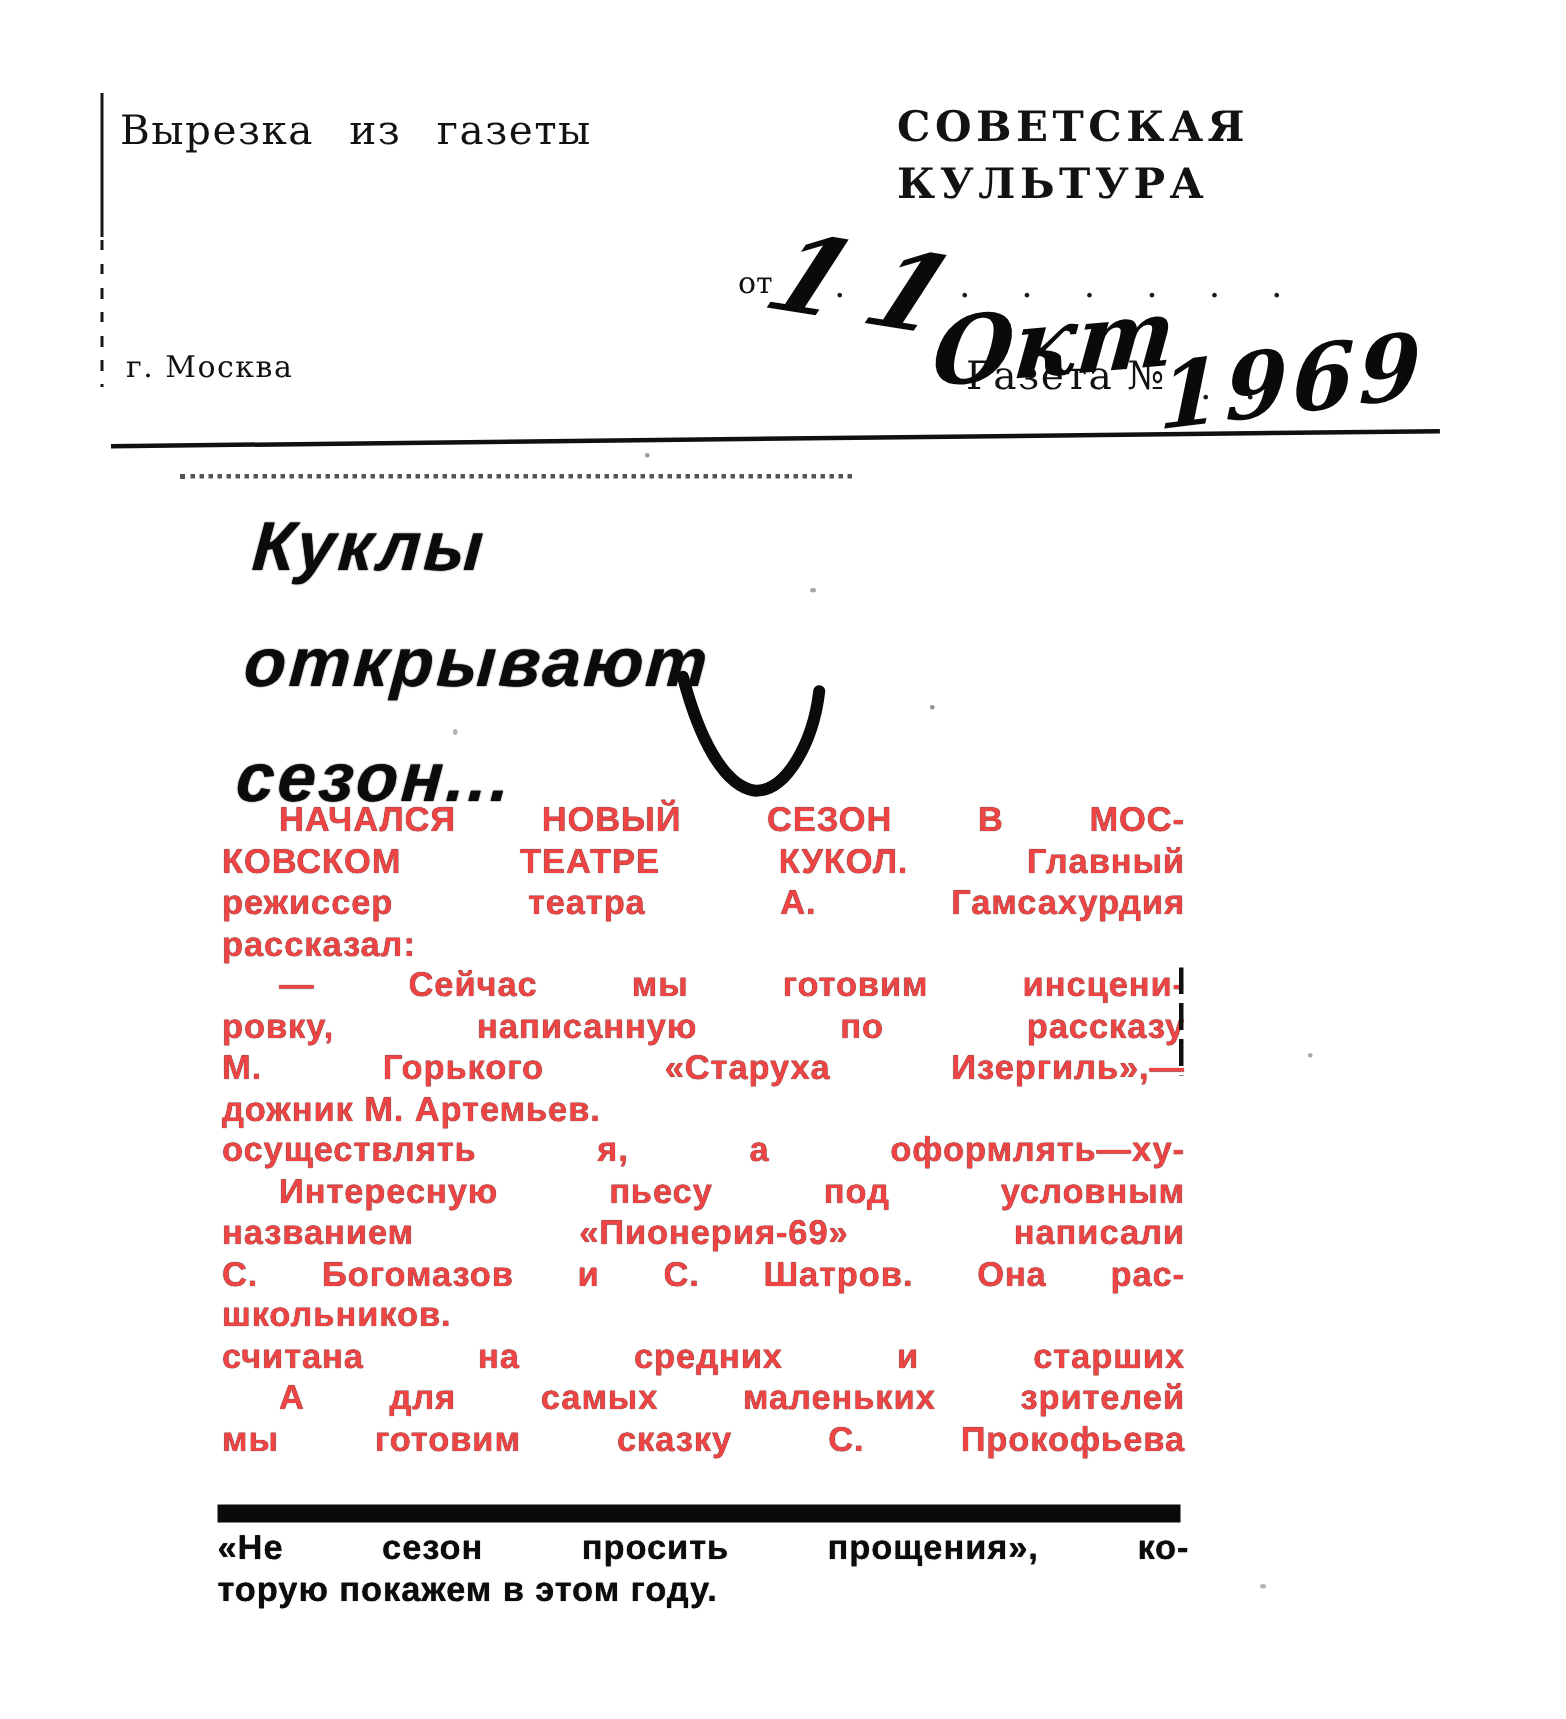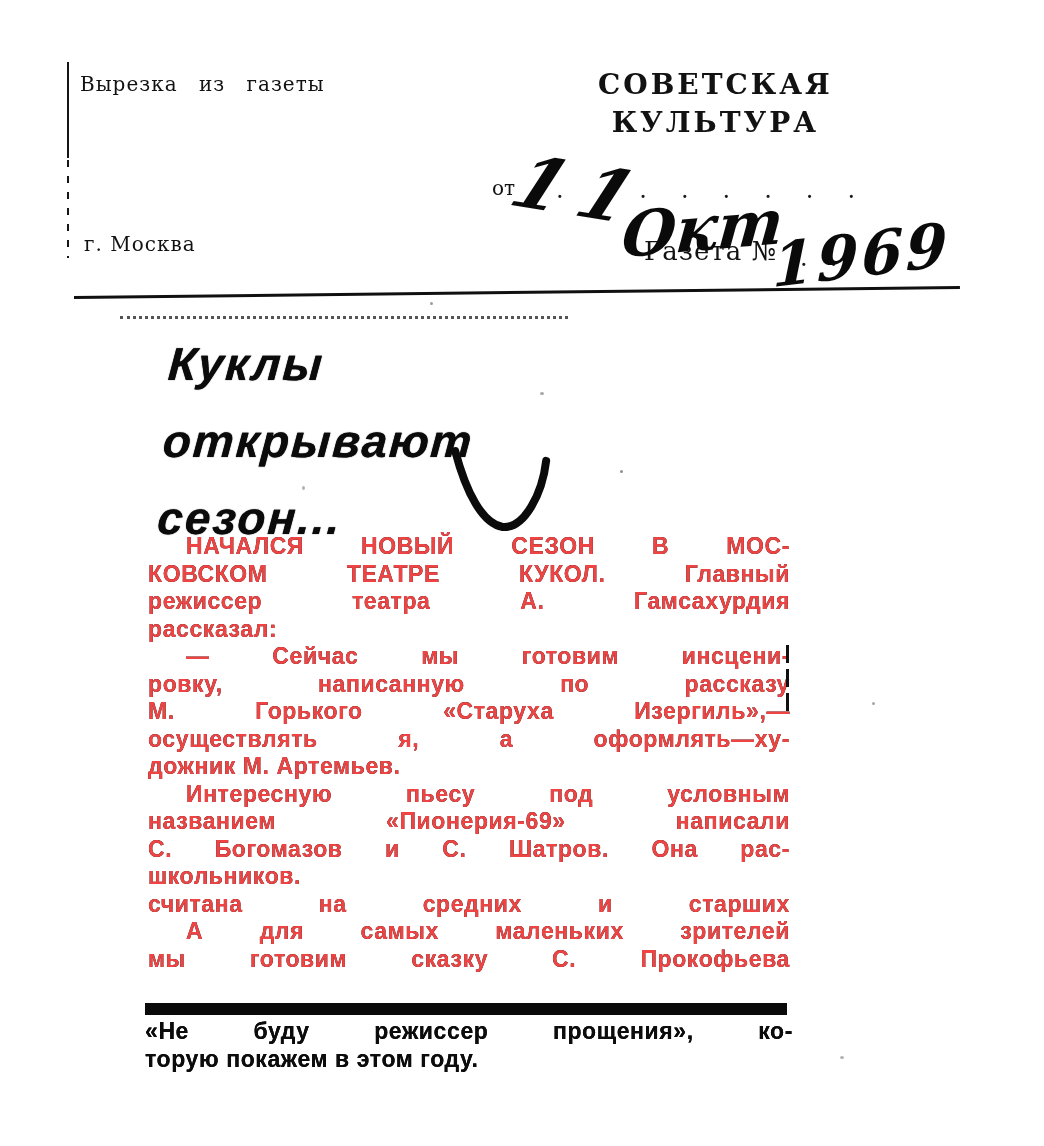--- a/index.html
+++ b/index.html
@@ -4,22 +4,22 @@
 <style>
   html,body{margin:0;padding:0;}
   body{
     width:1044px;height:1146px;position:relative;background:#ffffff;
     font-family:"Liberation Sans",sans-serif;color:#0d0d0d;overflow:hidden;
   }
   .abs{position:absolute;}
 
   
   .tw{font-family:"DejaVu Serif",serif;color:#121212;}
-  .clip-label{left:80px;top:72px;font-size:20px;word-spacing:14px;letter-spacing:1px;}
-  .np-name{left:598px;top:66px;font-size:28px;letter-spacing:3px;line-height:38px;font-weight:600;text-align:center;}
+  .clip-label{left:80px;top:72px;font-size:27px;word-spacing:14px;letter-spacing:1px;}
+  .np-name{left:598px;top:66px;font-size:28px;letter-spacing:3px;line-height:38px;font-weight:600;}
   .np-name .l2{display:block;}
   .from-label{left:492px;top:176px;font-size:20px;}
   .from-dots{left:556px;top:176px;font-size:24px;letter-spacing:34px;word-spacing:0;color:#1a1a1a;}
   .city-label{left:84px;top:232px;font-size:20px;letter-spacing:1px;}
   .issue-label{left:598px;top:236px;font-size:26px;letter-spacing:1px;margin-left:46px;}
   .issue-dots{left:800px;top:244px;font-size:24px;letter-spacing:22px;color:#1a1a1a;}
 
   .vline{left:67px;top:62px;width:2px;height:96px;background:#161616;}
   .vline-dash{left:67px;top:160px;width:2px;height:98px;
     background:repeating-linear-gradient(#161616 0 7px,transparent 7px 16px);}
@@ -102,39 +102,39 @@
 <div class="abs body-col">
 
   <div class="bline indent">НАЧАЛСЯ НОВЫЙ СЕЗОН В МОС-</div>
   <div class="bline">КОВСКОМ ТЕАТРЕ КУКОЛ. Главный</div>
   <div class="bline">режиссер театра А. Гамсахурдия</div>
   <div class="bline lastline">рассказал:</div>
 
   <div class="bline indent">— Сейчас мы готовим инсцени-</div>
   <div class="bline">ровку, написанную по рассказу</div>
   <div class="bline">М. Горького «Старуха Изергиль»,—</div>
+  <div class="bline lastline">дожник М. Артемьев.</div>
   <div class="bline">осуществлять я, а оформлять—ху-</div>
-  <div class="bline lastline">дожник М. Артемьев.</div>
 
   <div class="bline indent">Интересную пьесу под условным</div>
   <div class="bline">названием «Пионерия-69» написали</div>
   <div class="bline">С. Богомазов и С. Шатров. Она рас-</div>
   <div class="bline lastline">школьников.</div>
   <div class="bline">считана на средних и старших</div>
 
   <div class="bline indent">А для самых маленьких зрителей</div>
   <div class="bline">мы готовим сказку С. Прокофьева</div>
 </div>
 
 <div class="abs col-rule-frag"></div>
 
 <div class="abs black-bar"></div>
 
 <div class="abs tail-col">
-  <div class="bline">«Не буду режиссер прощения», ко-</div>
+  <div class="bline">«Не сезон просить прощения», ко-</div>
   <div class="bline lastline">торую покажем в этом году.</div>
 </div>
 
 <div class="speck" style="left:430px;top:302px;width:3px;height:3px;opacity:.45;"></div>
 <div class="speck" style="left:540px;top:392px;width:4px;height:3px;opacity:.4;"></div>
 <div class="speck" style="left:620px;top:470px;width:3px;height:3px;opacity:.5;"></div>
 <div class="speck" style="left:302px;top:486px;width:3px;height:4px;opacity:.35;"></div>
 <div class="speck" style="left:872px;top:702px;width:3px;height:3px;opacity:.4;"></div>
 <div class="speck" style="left:840px;top:1056px;width:4px;height:3px;opacity:.35;"></div>
 

